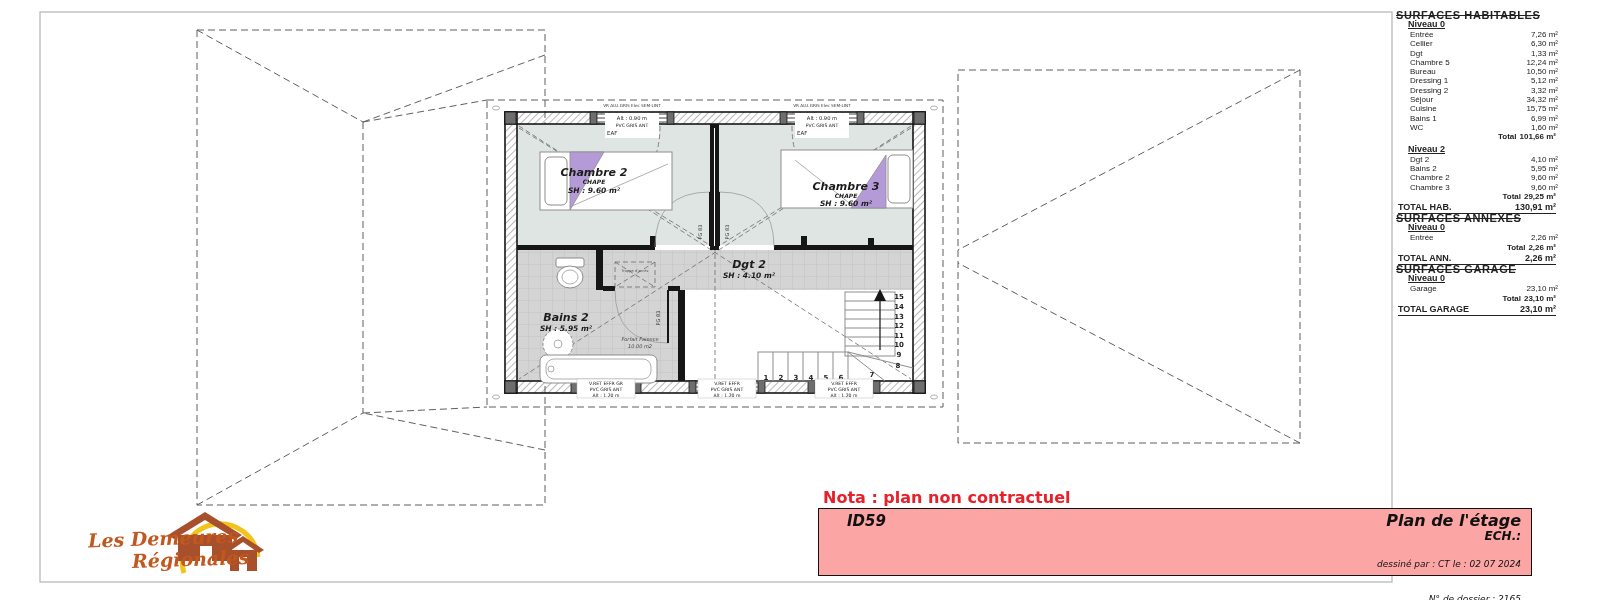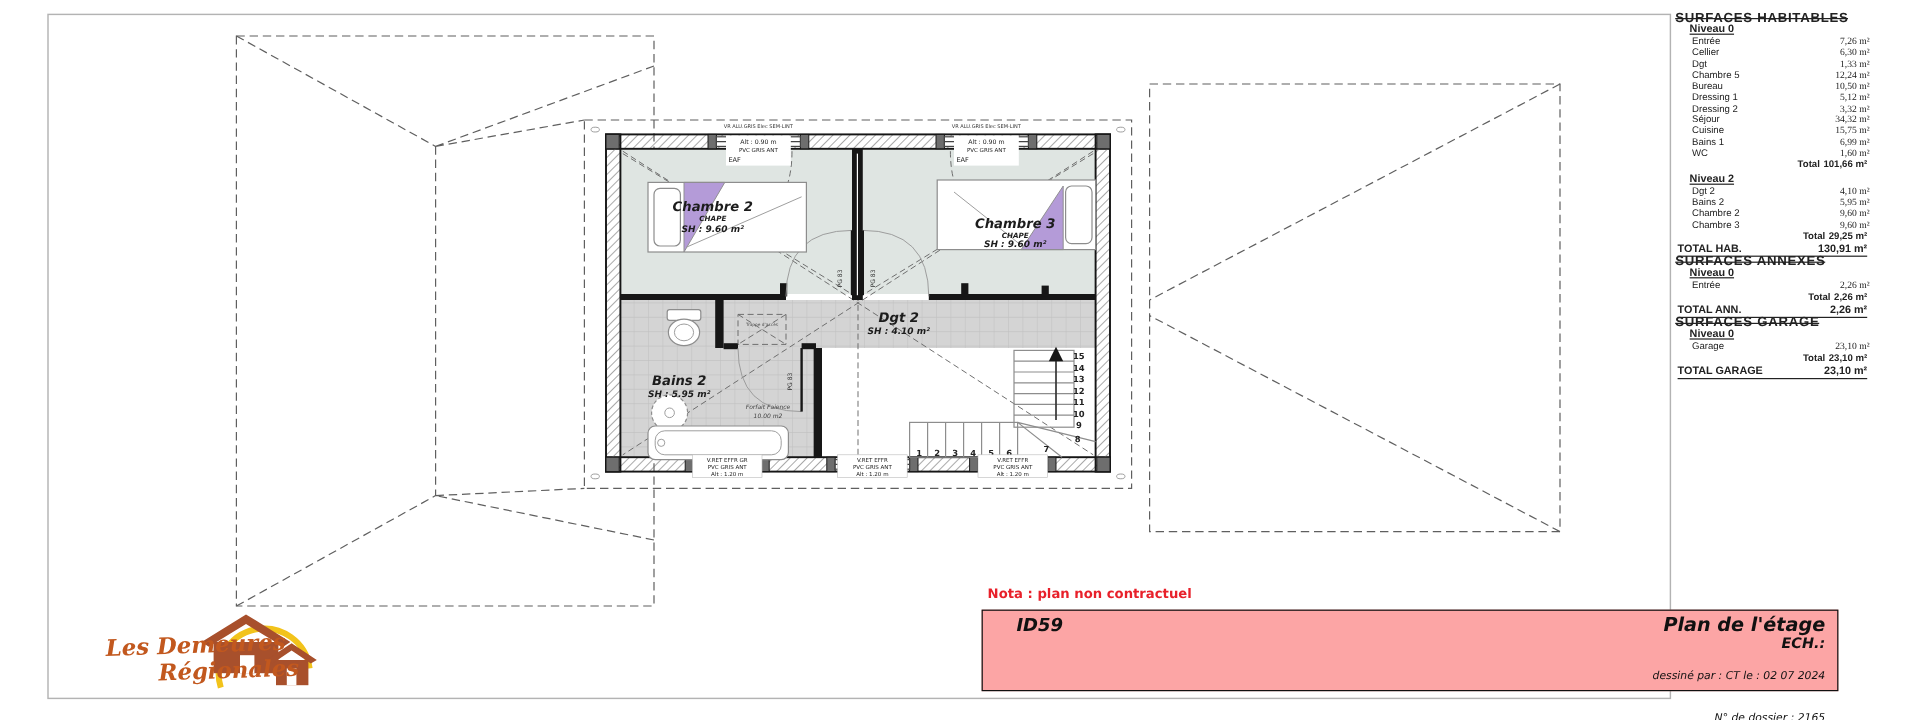--- a/index.html
+++ b/index.html
@@ -29,27 +29,27 @@
   .tiny{font:3.6px "DejaVu Sans",sans-serif;text-anchor:middle;fill:#555;}
   .stair-num{font:700 7px "DejaVu Sans",sans-serif;text-anchor:middle;fill:#222;}
   
   #surfaces-panel{left:1396px;top:13px;width:166px;color:#222;}
   .sec-title{font-size:11px;font-weight:700;letter-spacing:.6px;border-bottom:1.4px solid #222;
              display:inline-block;margin:2px 0 1px 0;white-space:nowrap;}
   .sec-wrap{line-height:0;}
   .level-title{font-size:9px;font-weight:700;text-decoration:underline;margin:2px 0 1px 12px;line-height:10px;}
   .s-row{display:flex;justify-content:space-between;margin-left:14px;margin-right:4px;
          font-size:8px;line-height:9.3px;}
-  .s-row .val{text-align:right;font-family:Liberation Serif, serif;}
+  .s-row .val{text-align:right;}
   .t-row{display:flex;justify-content:flex-end;gap:3px;margin-right:6px;
          font-size:8px;font-weight:700;line-height:9.5px;}
   .g-row{display:flex;justify-content:space-between;margin:1px 6px 2px 2px;
          font-size:9px;font-weight:700;border-bottom:1.4px solid #222;line-height:11px;}
   
-  #nota{left:823px;top:488px;font-size:11px;font-weight:700;color:var(--nota,#e8202a);
+  #nota{left:823px;top:488px;font-size:16px;font-weight:700;color:var(--nota,#e8202a);
         font-family:"DejaVu Sans",sans-serif;}
   #title-block{left:818px;top:508px;width:714px;height:68px;border:1.6px solid #111;
                background:#fca5a5;box-sizing:border-box;}
   #tb-id{position:absolute;left:28px;top:3px;font:italic 700 15px "DejaVu Sans",sans-serif;color:#111;}
   .tb-right{position:absolute;right:10px;text-align:right;color:#111;}
   #tb-title{top:2px;font:italic 700 16px "DejaVu Sans",sans-serif;}
   #tb-ech{top:20px;font:italic 700 12px "DejaVu Sans",sans-serif;}
   #tb-dossier{top:37px;font:italic 9px "DejaVu Sans",sans-serif;margin-top:48px;}
   #tb-drawn{top:50px;font:italic 9px "DejaVu Sans",sans-serif;}
   

